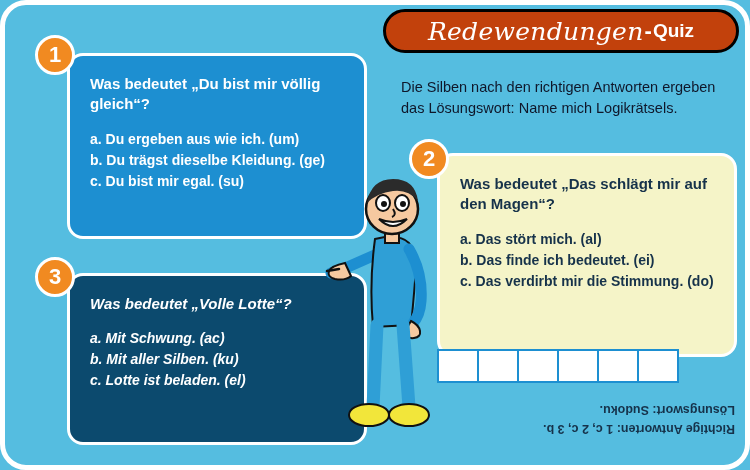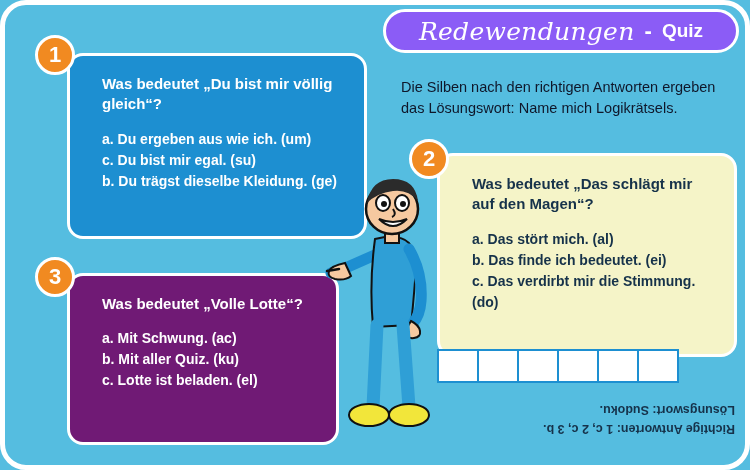--- a/index.html
+++ b/index.html
@@ -30,28 +30,28 @@
     overflow: hidden;
   }
 
   
   .title-banner {
     position: absolute;
     right: 6px;
     top: 4px;
     width: 356px;
     height: 44px;
-    background: #8b5cf6;
-    border: 3px solid #ffffff;
+    background: #c2410c;
+    border: 3px solid #000000;
     border-radius: 22px;
     box-sizing: border-box;
     display: flex;
     align-items: center;
     justify-content: center;
-    gap: 10px;
+    gap: 1px;
     color: #ffffff;
   }
   .title-script {
     font-family: "DejaVu Serif", serif;
     font-style: italic;
     font-size: 25px;
     letter-spacing: 0.3px;
   }
   .title-dash {
     font-size: 22px;
@@ -73,21 +73,20 @@
     line-height: 1.45;
     font-weight: 500;
   }
 
   
   .card {
     position: absolute;
     border-radius: 16px;
     box-sizing: border-box;
     color: #ffffff;
-    padding-left: 12px;
   }
   .card-q1 {
     left: 62px;
     top: 48px;
     width: 300px;
     height: 186px;
     background: #1d8fd1;
     border: 3px solid #ffffff;
   }
   .card-q2 {
@@ -95,24 +94,25 @@
     top: 148px;
     width: 300px;
     height: 204px;
     background: #f5f4c8;
     border: 3px solid #ffffff;
     color: #16324a;
   }
   .card-q3 {
     left: 62px;
     top: 268px;
-    width: 272px;
+    width: 300px;
     height: 172px;
-    background: #701a75;
-    border: 3px solid #ffffff;
+    background: #0c4a6e;
+    border: 3px solid #ffffff;
+    font-style: italic;
   }
   .card-inner {
     padding: 18px 18px 10px 20px;
   }
   .q-title {
     font-size: 15px;
     font-weight: bold;
     line-height: 1.35;
     margin: 0 0 14px 0;
   }
@@ -199,22 +199,22 @@
     <div class="intro">
       <div>Die Silben nach den richtigen Antworten ergeben</div>
       <div>das Lösungswort: Name mich Logikrätsels.</div>
     </div>
 
     <div class="card card-q1">
       <div class="card-inner">
         <div class="q-title">Was bedeutet „Du bist mir völlig gleich“?</div>
         <div class="q-answers">
           <div>a. Du ergeben aus wie ich. (um)</div>
+          <div>b. Du trägst dieselbe Kleidung. (ge)</div>
           <div>c. Du bist mir egal. (su)</div>
-          <div>b. Du trägst dieselbe Kleidung. (ge)</div>
         </div>
       </div>
     </div>
     <div class="badge badge-1">1</div>
 
     <div class="card card-q2">
       <div class="card-inner">
         <div class="q-title">Was bedeutet „Das schlägt mir auf den Magen“?</div>
         <div class="q-answers">
           <div>a. Das stört mich. (al)</div>
@@ -223,21 +223,21 @@
         </div>
       </div>
     </div>
     <div class="badge badge-2">2</div>
 
     <div class="card card-q3">
       <div class="card-inner">
         <div class="q-title">Was bedeutet „Volle Lotte“?</div>
         <div class="q-answers">
           <div>a. Mit Schwung. (ac)</div>
-          <div>b. Mit aller Quiz. (ku)</div>
+          <div>b. Mit aller Silben. (ku)</div>
           <div>c. Lotte ist beladen. (el)</div>
         </div>
       </div>
     </div>
     <div class="badge badge-3">3</div>
 
     <div class="boxes" id="answer-boxes">
         <div class="cell"></div>
         <div class="cell"></div>
         <div class="cell"></div>

